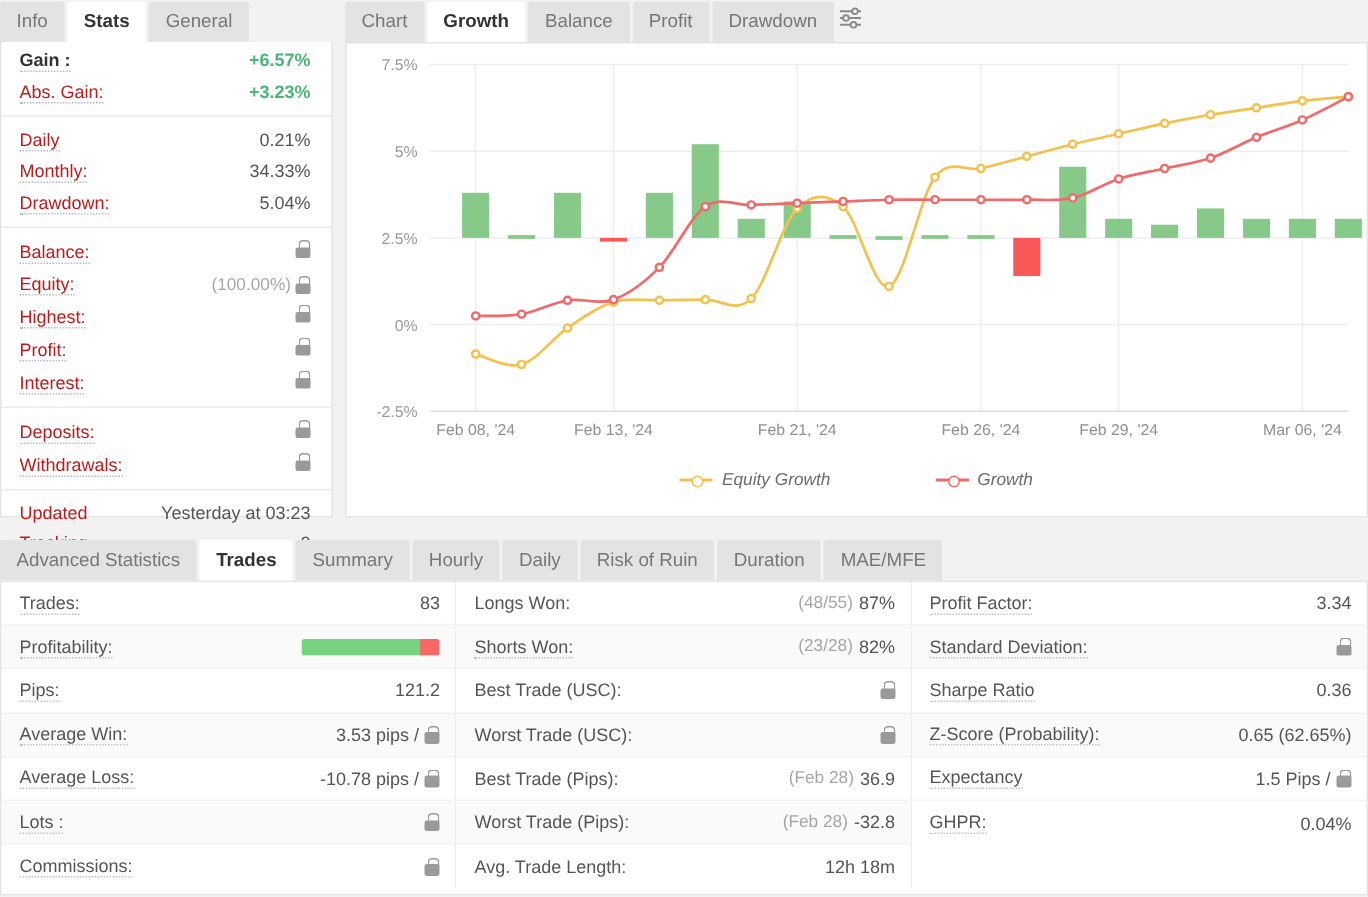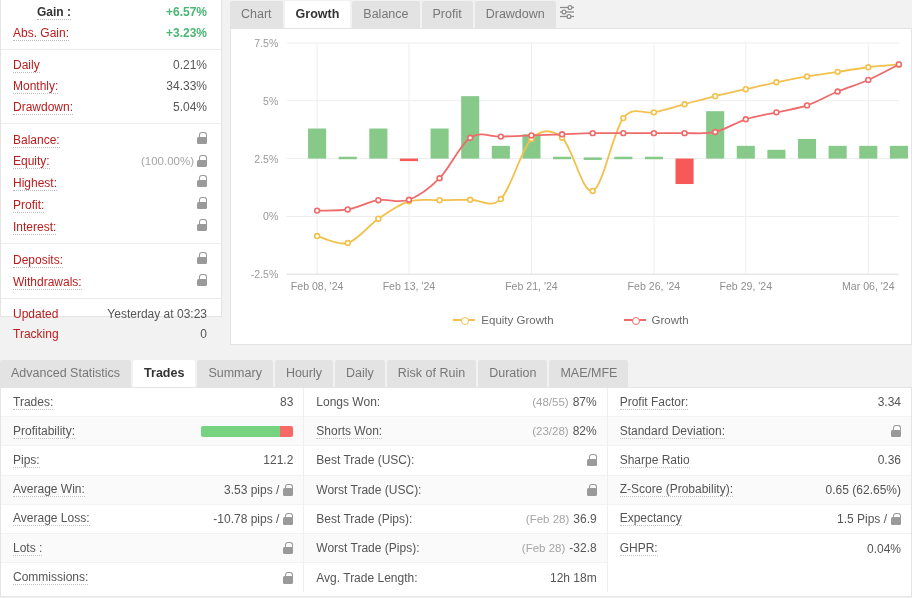--- a/index.html
+++ b/index.html
@@ -44,21 +44,21 @@
   .lp-group { padding: 2px 0; }
   .lp-sep { border-top: 1px solid #ececec; margin: 3px 0; }
   .lp-row {
     display: flex; justify-content: space-between; align-items: baseline;
     padding: 3px 14px 3px 12px;
     font-size: 12px;
     line-height: 14px;
   }
   .lp-label { color: #b91c1c; border-bottom: 1px dotted #bbb; }
   .lp-label.plain { border-bottom: none; }
-  .lp-label.bold { font-weight: bold; color: #333; margin-left: 24px; }
+  .lp-label.bold { font-weight: bold; color: #333; }
   .lp-val { color: #555; display: flex; align-items: center; gap: 3px; }
   .lp-val.green { color: #49b675; font-weight: bold; align-items: flex-end; }
   .paren { color: #a5a5a5; font-size: 11.5px; }
   .lock {
     display: inline-block; width: 10px; height: 12px;
     position: relative; vertical-align: -2px;
   }
   .lock:before {
     content: ""; position: absolute; left: 2px; top: 0;
     width: 6px; height: 5px; border: 1.6px solid #9a9a9a;
@@ -76,21 +76,21 @@
   .chart-card {
     background: #fff;
     border: 1px solid #e4e4e4;
     height: 317px;
     position: relative;
   }
   .plot { position: absolute; left: 0; top: 0; width: 100%; height: 100%; }
   .legend {
     position: absolute; bottom: 18px; left: 0; width: 100%;
     display: flex; justify-content: center; gap: 70px;
-    font-size: 11.5px; color: #6b6b6b;
+    font-size: 11.5px; color: #6b6b6b; font-style: italic;
   }
   .legend-item { display: flex; align-items: center; gap: 6px; cursor: pointer; }
   .legend-swatch { width: 22px; height: 2px; position: relative; }
   .legend-swatch:after {
     content: ""; position: absolute; left: 8px; top: -2.5px;
     width: 6px; height: 6px; border-radius: 50%;
     background: #fff; border: 1.6px solid currentColor;
   }
 
   
@@ -124,20 +124,25 @@
   .profit-bar .loss { background: #fa6767; }
 </style>
 </head>
 <body>
 
 <div class="app">
 
   <div class="top-region">
 
     <div class="left-panel">
+      <div class="tabrow" id="left-tabs">
+          <div class="tab"><span>Info</span></div>
+          <div class="tab active"><span>Stats</span></div>
+          <div class="tab"><span>General</span></div>
+        </div>
       <div class="left-card" id="left-card">
           <div class="lp-group">
             <div class="lp-row">
               <span class="lp-label bold">Gain :</span>
               <span class="lp-val green">
                 <span>+6.57%</span>
               </span>
             </div>
             <div class="lp-row">
               <span class="lp-label">Abs. Gain:</span>

